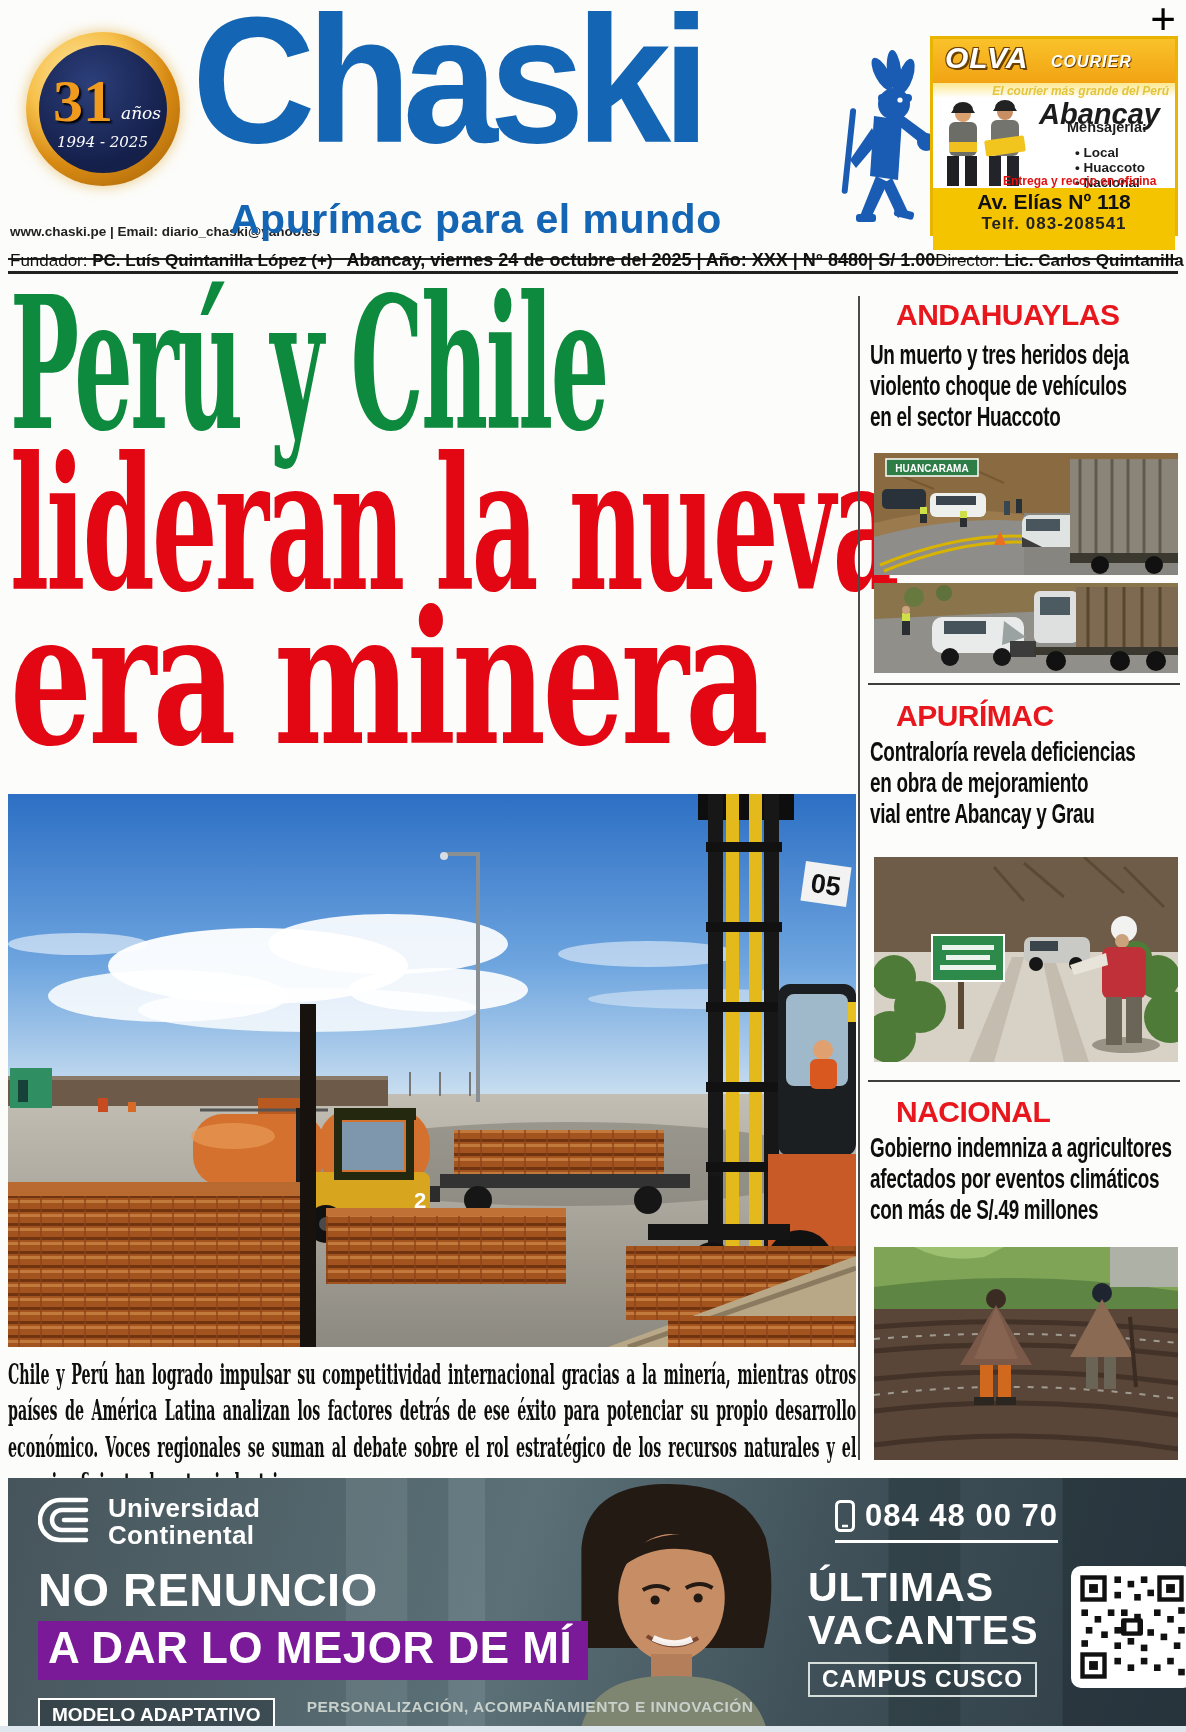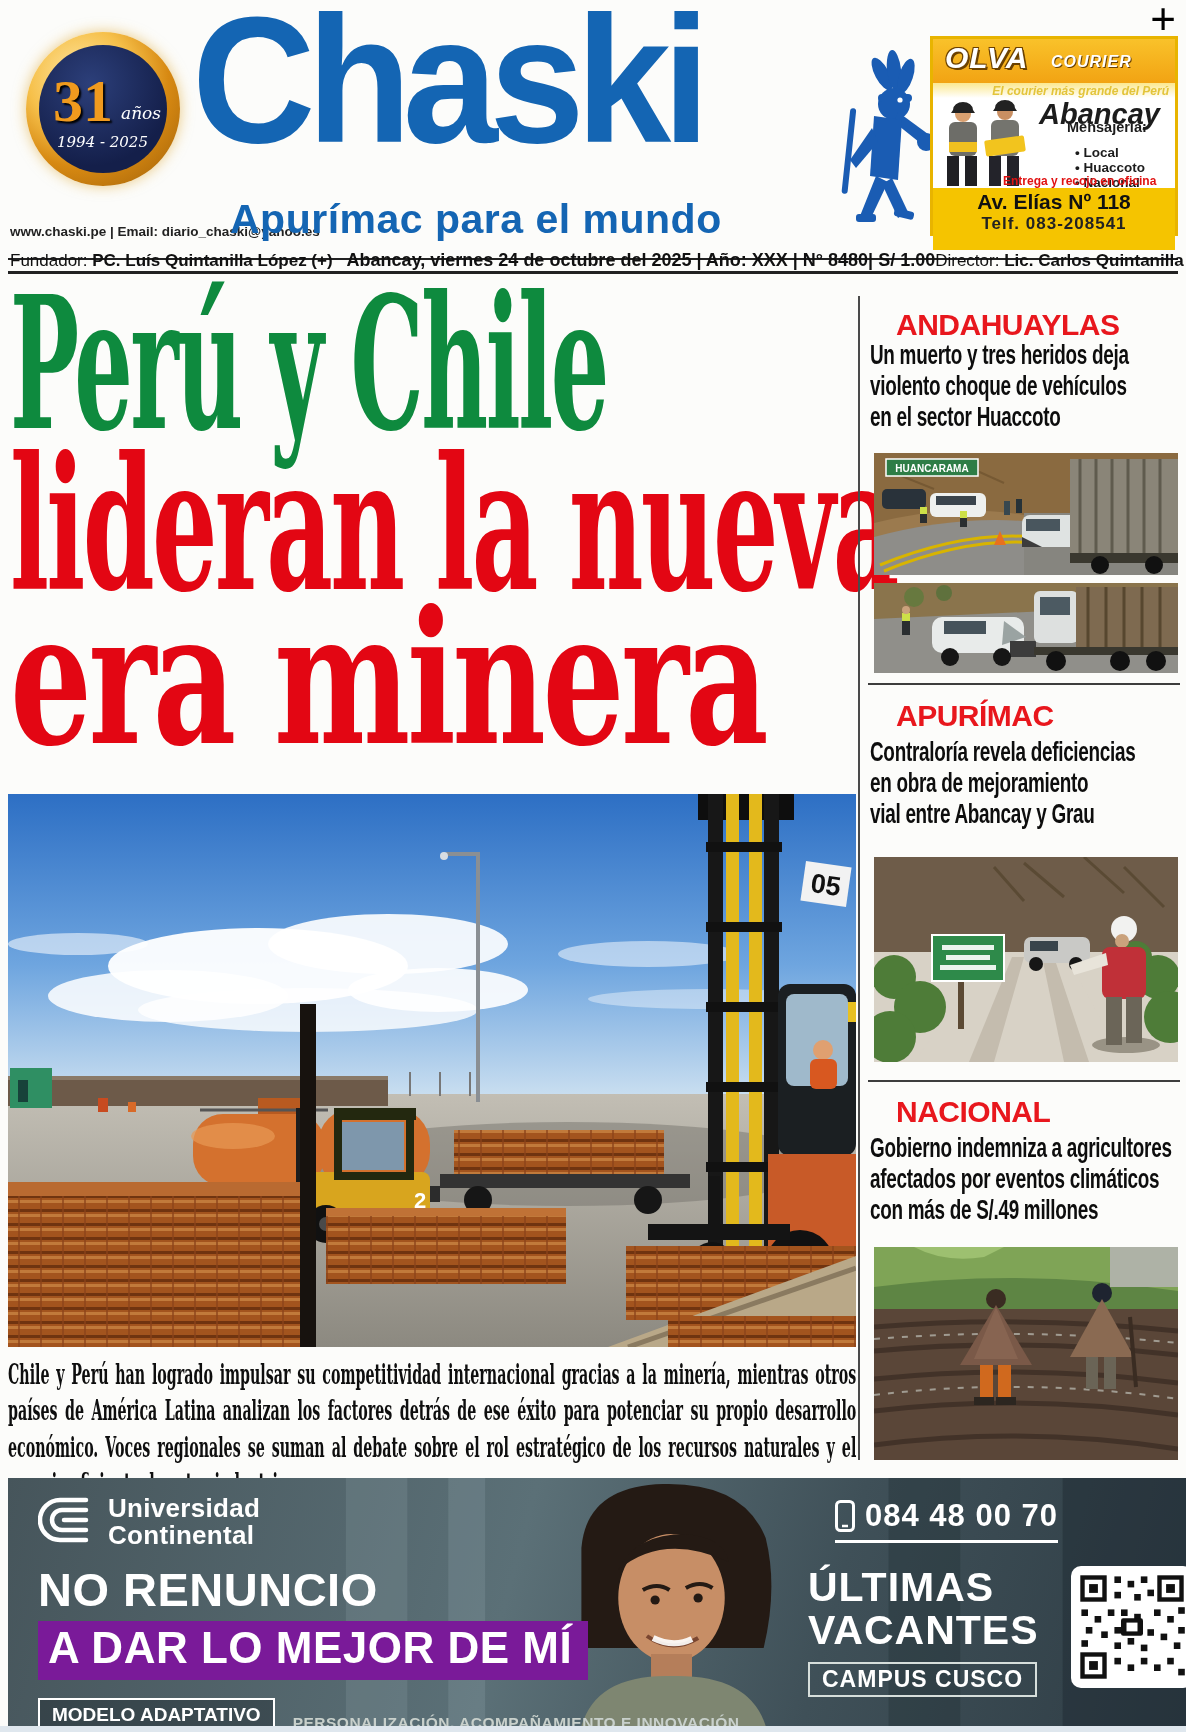--- a/index.html
+++ b/index.html
@@ -84,21 +84,21 @@
   
   .footer-ad{position:absolute;left:8px;top:1478px;width:1170px;height:248px;overflow:hidden;
     background:linear-gradient(105deg,#46555b 0%,#5b7077 42%,#3f5058 68%,#2e3c44 100%);color:#fff;padding-left:28px;}
   .fa-bg{position:absolute;left:0;top:0;width:100%;height:100%;}
   .fa-left{position:absolute;left:30px;top:16px;}
   .uc-row{display:flex;align-items:center;gap:12px;}
   .uc-name{font-size:26px;font-weight:bold;line-height:1.04;letter-spacing:.3px;}
   .fa-line1{margin-top:12px;font-size:47px;font-weight:800;letter-spacing:.5px;}
   .fa-line2{display:inline-block;margin-top:4px;background:#7a1a99;padding:2px 16px 7px 10px;
     font-size:44px;font-weight:800;letter-spacing:.5px;}
-  .fa-badges{margin-top:18px;display:flex;align-items:flex-end;gap:18px;}
+  .fa-badges{margin-top:18px;display:flex;align-items:flex-start;gap:32px;}
   .fa-badge{border:2.5px solid #fff;padding:4px 12px;font-size:19px;font-weight:800;background:rgba(20,30,34,.35);}
   .fa-tail{font-size:15.5px;font-weight:bold;color:#c8d0cb;letter-spacing:.5px;}
   .fa-phone{position:absolute;right:148px;top:20px;display:flex;align-items:center;gap:10px;
     border-bottom:3px solid #fff;padding-bottom:6px;}
   .fa-phone-num{font-size:31px;font-weight:800;letter-spacing:1px;}
   .fa-right{position:absolute;left:800px;top:88px;display:flex;gap:33px;align-items:flex-start;}
   .fa-vac{font-size:41px;font-weight:800;line-height:1.05;letter-spacing:1px;}
   .fa-campus{display:inline-block;margin-top:10px;border:2px solid #d6dedb;padding:2px 12px;
     font-size:23px;font-weight:800;letter-spacing:1px;white-space:nowrap;}
   .qr-box{width:122px;height:122px;background:#fff;border-radius:10px;padding:6px;box-sizing:border-box;}
@@ -323,21 +323,21 @@
     <line x1="620" y1="553" x2="848" y2="474" stroke="#8a7a60" stroke-width="5"></line>
     <rect x="660" y="522" width="188" height="31" fill="url(#copper)"></rect>
   </svg>
 
   <div class="caption">
     <div class="caption-inner">Chile y Perú han logrado impulsar su competitividad internacional gracias a la minería, mientras otros países de América Latina analizan los factores detrás de ese éxito para potenciar su propio desarrollo económico. Voces regionales se suman al debate sobre el rol estratégico de los recursos naturales y el manejo eficiente de estas industrias.</div>
   </div>
 
   <aside class="sidebar">
 
-    <div class="kicker" style="top:12px">ANDAHUAYLAS</div>
+    <div class="kicker" style="top:2px">ANDAHUAYLAS</div>
     <div class="subhead" style="top:44px">Un muerto y tres heridos deja
 violento choque de vehículos
 en el sector Huaccoto</div>
 
     <svg class="sidephoto" style="top:157px" width="304" height="122" viewBox="0 0 304 122">
       <rect width="304" height="122" fill="#9b7a4e"></rect>
       <path d="M0 70 Q80 50 150 62 T304 48 L304 0 L0 0 Z" fill="#8a6a40"></path>
       <g stroke="#6e522e" stroke-width="2" opacity=".7">
         <line x1="20" y1="20" x2="60" y2="36"></line>
           <line x1="90" y1="12" x2="130" y2="30"></line>

